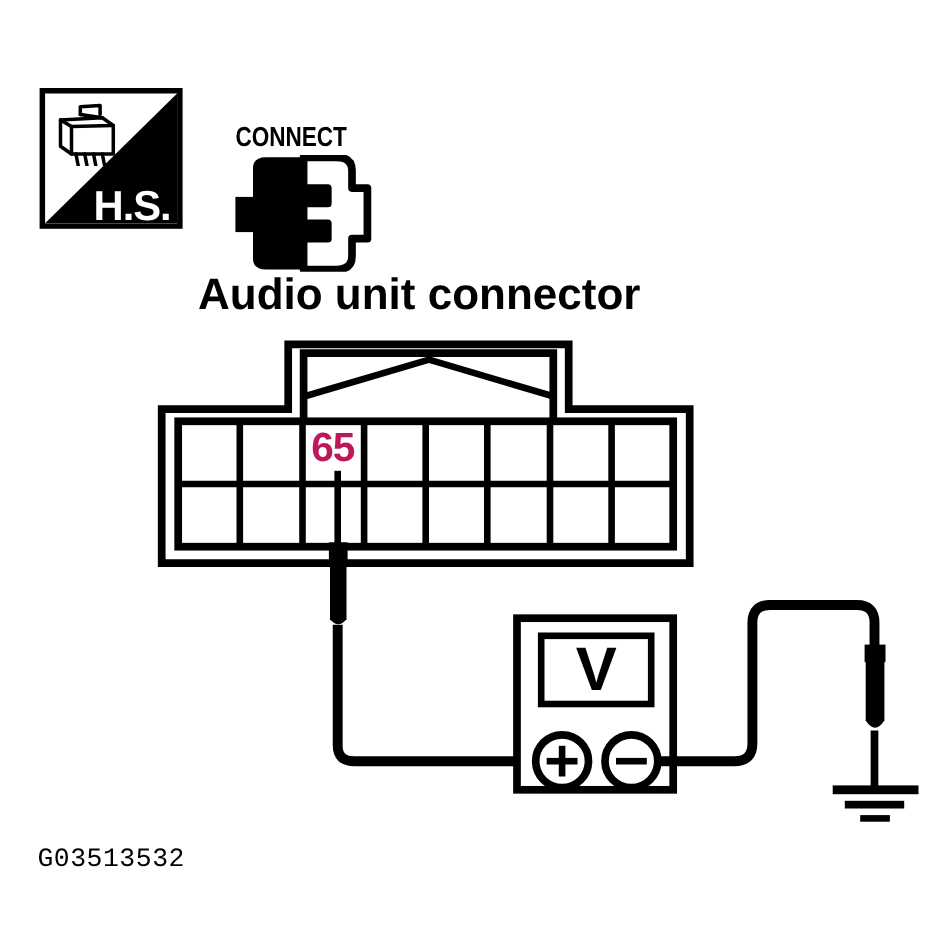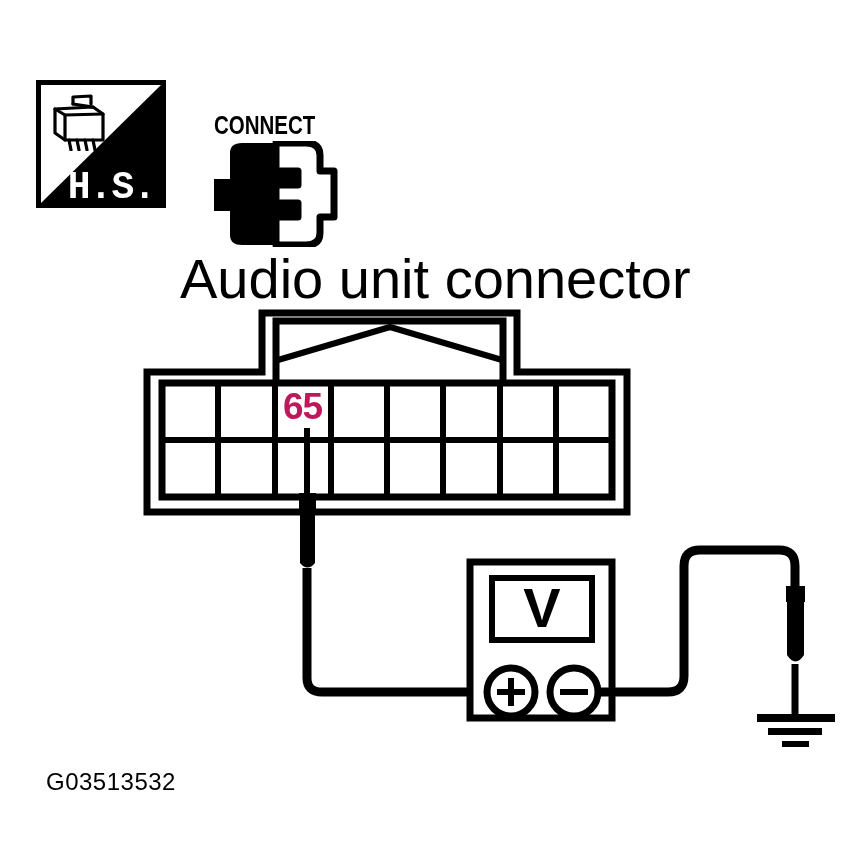--- a/index.html
+++ b/index.html
@@ -36,21 +36,21 @@
     left: 0; top: 0;
     width: 100%; height: 100%;
   }
   .hs-label {
     position: absolute;
     right: 6px;
     bottom: -4px;
     color: #ffffff;
     font-size: 38px;
     font-weight: bold;
-    font-family: Liberation Mono, monospace;
+    font-family: Liberation Sans, sans-serif;
     letter-spacing: -1px;
     line-height: 1;
     z-index: 3;
   }
   .hs-conn-svg {
     position: absolute;
     left: 10px;
     top: 8px;
     z-index: 2;
   }
@@ -97,22 +97,22 @@
     transform: scaleX(0.78);
     transform-origin: left top;
     letter-spacing: -1px;
   }
 
   
   .title {
     position: absolute;
     left: 180px;
     top: 246px;
-    font-size: 56px;
-    font-weight: normal;
+    font-size: 40px;
+    font-weight: bold;
     font-family: "Liberation Sans", sans-serif;
     color: #000;
     letter-spacing: 0px;
     white-space: nowrap;
   }
 
   
   .diagram {
     position: absolute;
     left: 0;
@@ -148,24 +148,23 @@
     color: #000;
     line-height: 1;
   }
 
   
   .fig-id {
     position: absolute;
     left: 34px;
     top: 768px;
     font-size: 24px;
-    font-family: Liberation Sans, sans-serif;
+    font-family: Liberation Mono, monospace;
     color: #000;
     letter-spacing: 0.5px;
-    margin-left: 12px;
   }
 </style>
 </head>
 <body>
 
 <div id="canvas">
 
   <div class="hs-box">
     <svg class="hs-diag" width="120" height="118" viewBox="0 0 120 118">
       <polygon points="0,118 120,118 120,0" fill="#000000"></polygon>

